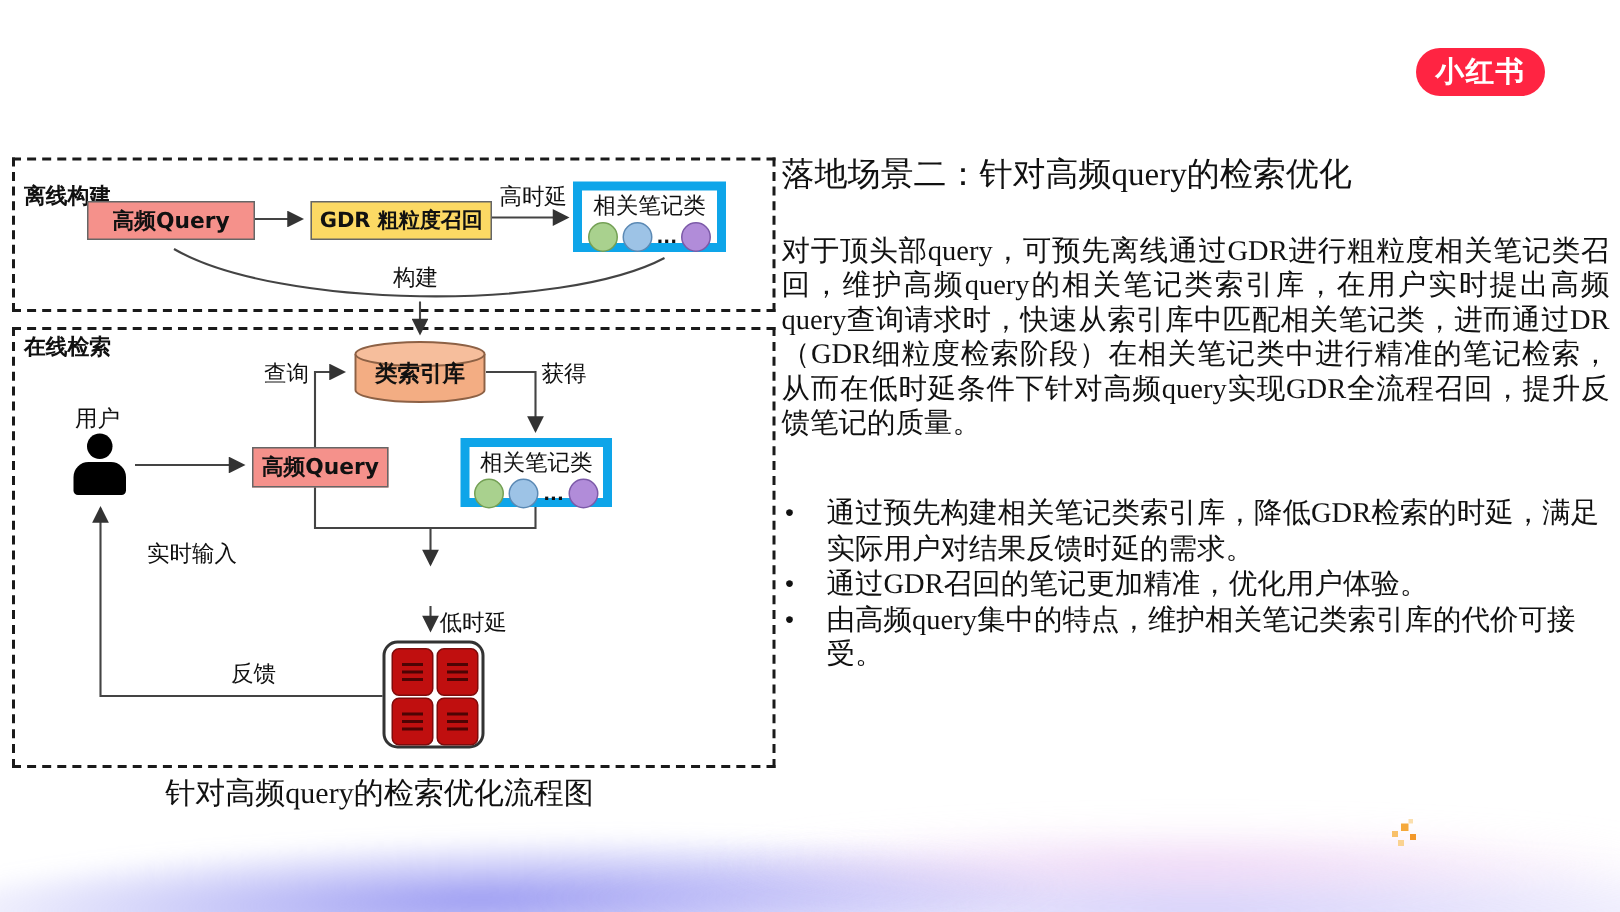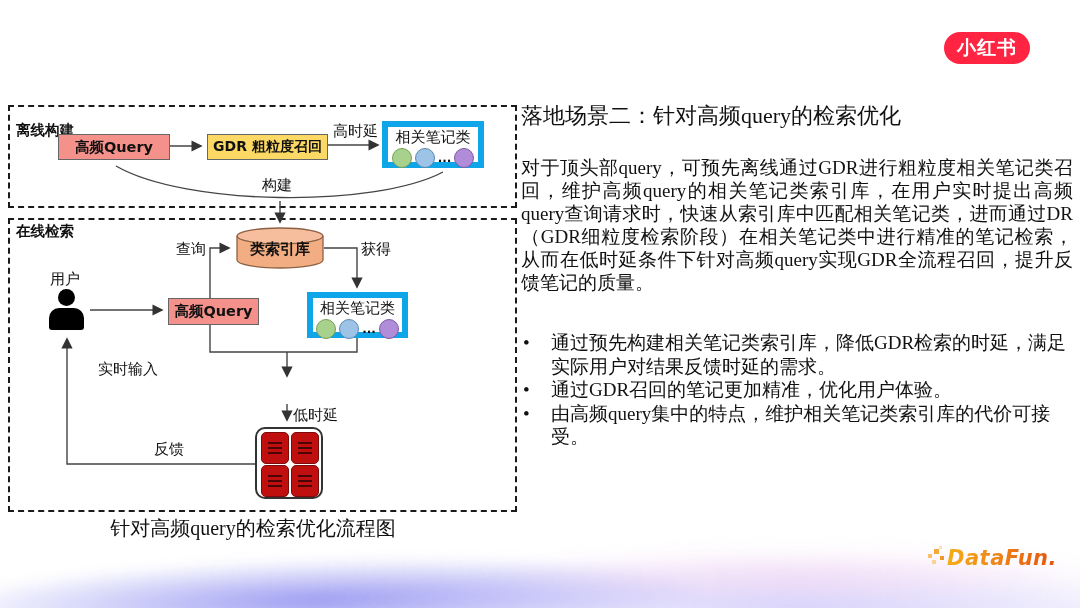--- a/index.html
+++ b/index.html
@@ -220,16 +220,15 @@
   <div class="wave wave-c"></div>
 
   <div class="abs datafun">
     <span class="df-dots">
       <i class="d1"></i>
         <i class="d2"></i>
         <i class="d3"></i>
         <i class="d4"></i>
         <i class="d5"></i>
     </span>
-    <span class="df-text">DataFun.</span>
   </div>
 
 </div>
 
 </body></html>

